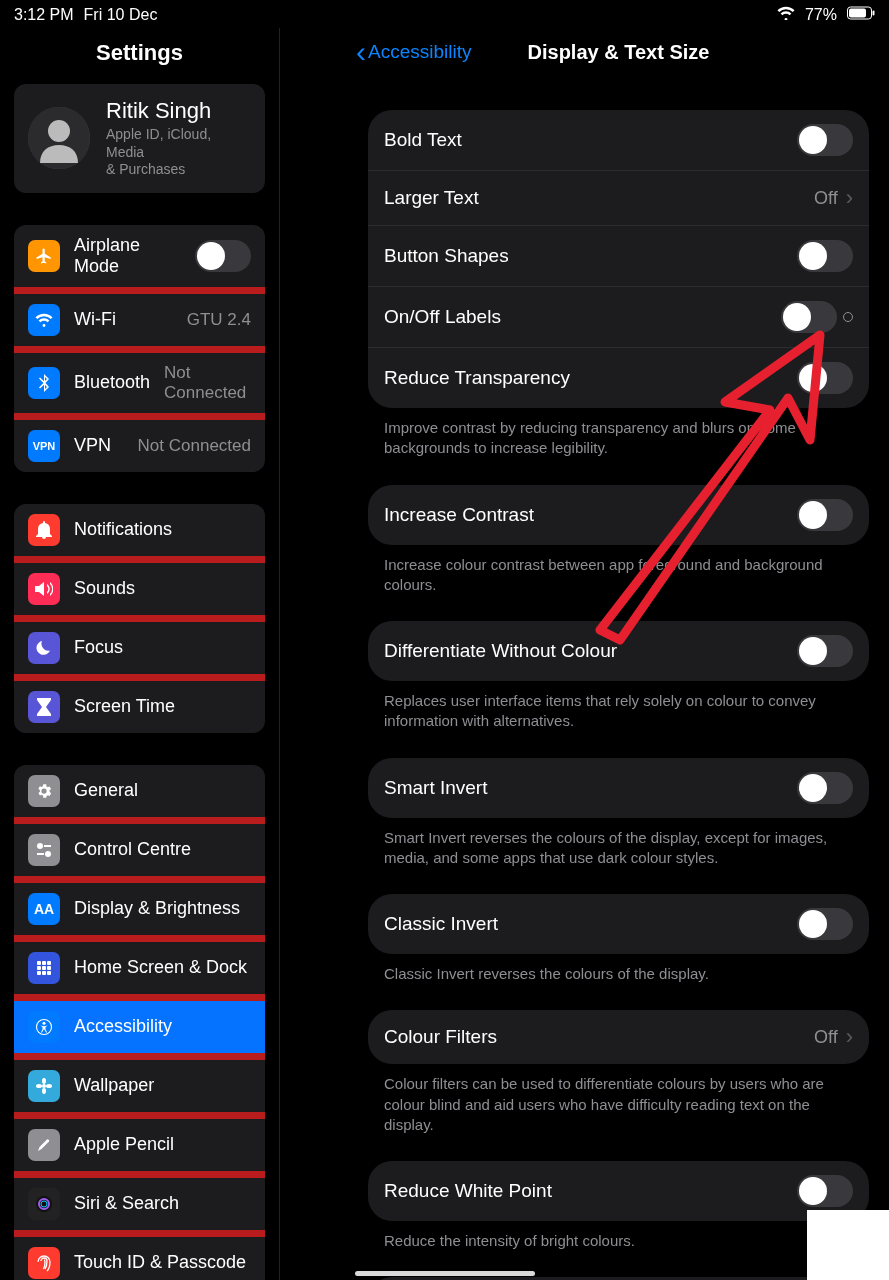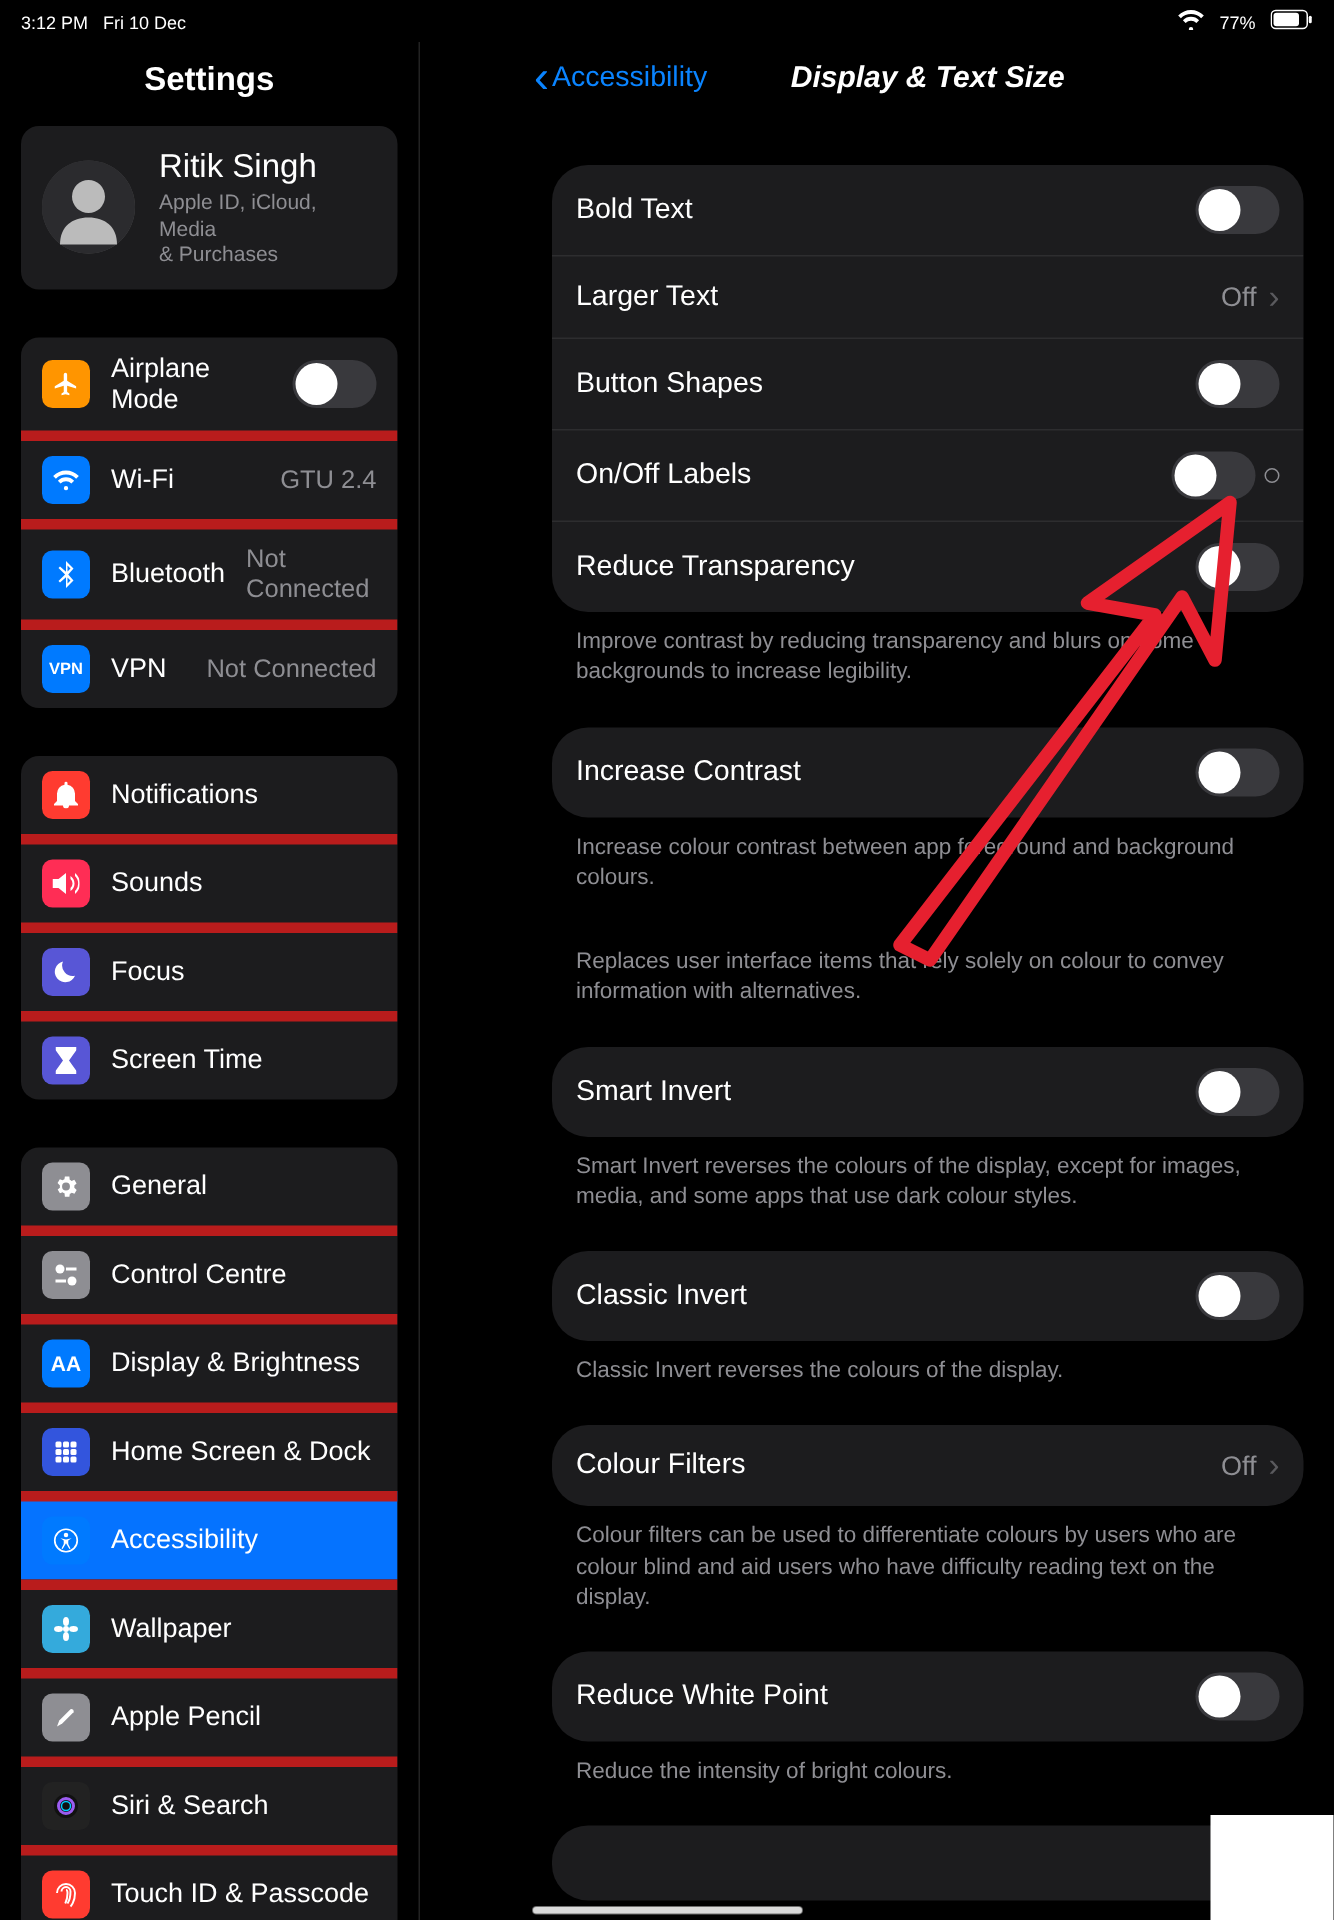--- a/index.html
+++ b/index.html
@@ -8,21 +8,21 @@
     background: #000;
     font-family: -apple-system, BlinkMacSystemFont, "Segoe UI", Arial, sans-serif;
     color: #fff;
     overflow: hidden;
     position: relative;
   }
   
   .status-bar {
     display: flex; justify-content: space-between;
     padding: 6px 14px 2px 14px;
-    font-size: 12px; font-weight: 500;
+    font-size: 16px; font-weight: 500;
   }
   .status-left, .status-right { display: flex; gap: 10px; align-items: center; }
   
   .sidebar {
     position: absolute; left: 0; top: 28px; bottom: 0;
     width: 280px; background: #000;
     display: flex; flex-direction: column;
     border-right: 1px solid #222;
   }
   .side-title {
@@ -71,21 +71,21 @@
   .detail::-webkit-scrollbar { width: 0; }
   .detail-header {
     display: flex; align-items: center; justify-content: center;
     height: 48px; position: relative; margin-bottom: 34px;
   }
   .back-btn {
     position: absolute; left: 8px; top: 0; bottom: 0;
     display: flex; align-items: center; color: #0a84ff; font-size: 19px; gap:2px;
   }
   .back-btn .chev { font-size: 30px; font-weight: 300; line-height: 0; }
-  .detail-title { font-size: 20px; font-weight: 600; font-style: italic; }
+  .detail-title { font-size: 20px; font-weight: 600; }
   .detail-body { padding: 0 20px 40px 20px; }
   .dsection { background: #1c1c1e; border-radius: 24px; overflow: hidden; }
   .drow {
     display: flex; align-items: center;
     padding: 14px 16px; min-height: 50px;
     border-top: 1px solid rgba(255,255,255,0.08);
   }
   .drow:first-child { border-top: none; }
   .drow-label { font-size: 19px; flex: 1; }
   .drow-val { font-size: 18px; color: #8e8e93; margin-right: 8px; margin-left: 29px; }
@@ -381,20 +381,28 @@
     <div class="dsection">
       <div class="drow">
         <div class="drow-label">Increase Contrast</div>
         <div class="toggle">
             <div class="knob"></div>
           </div>
       </div>
     </div>
     <div class="footnote">Increase colour contrast between app foreground and background colours.</div>
 
+    <div class="dsection">
+      <div class="drow">
+        <div class="drow-label">Differentiate Without Colour</div>
+        <div class="toggle">
+            <div class="knob"></div>
+          </div>
+      </div>
+    </div>
     <div class="footnote">Replaces user interface items that rely solely on colour to convey information with alternatives.</div>
 
     <div class="dsection">
       <div class="drow">
         <div class="drow-label">Smart Invert</div>
         <div class="toggle">
             <div class="knob"></div>
           </div>
       </div>
     </div>

